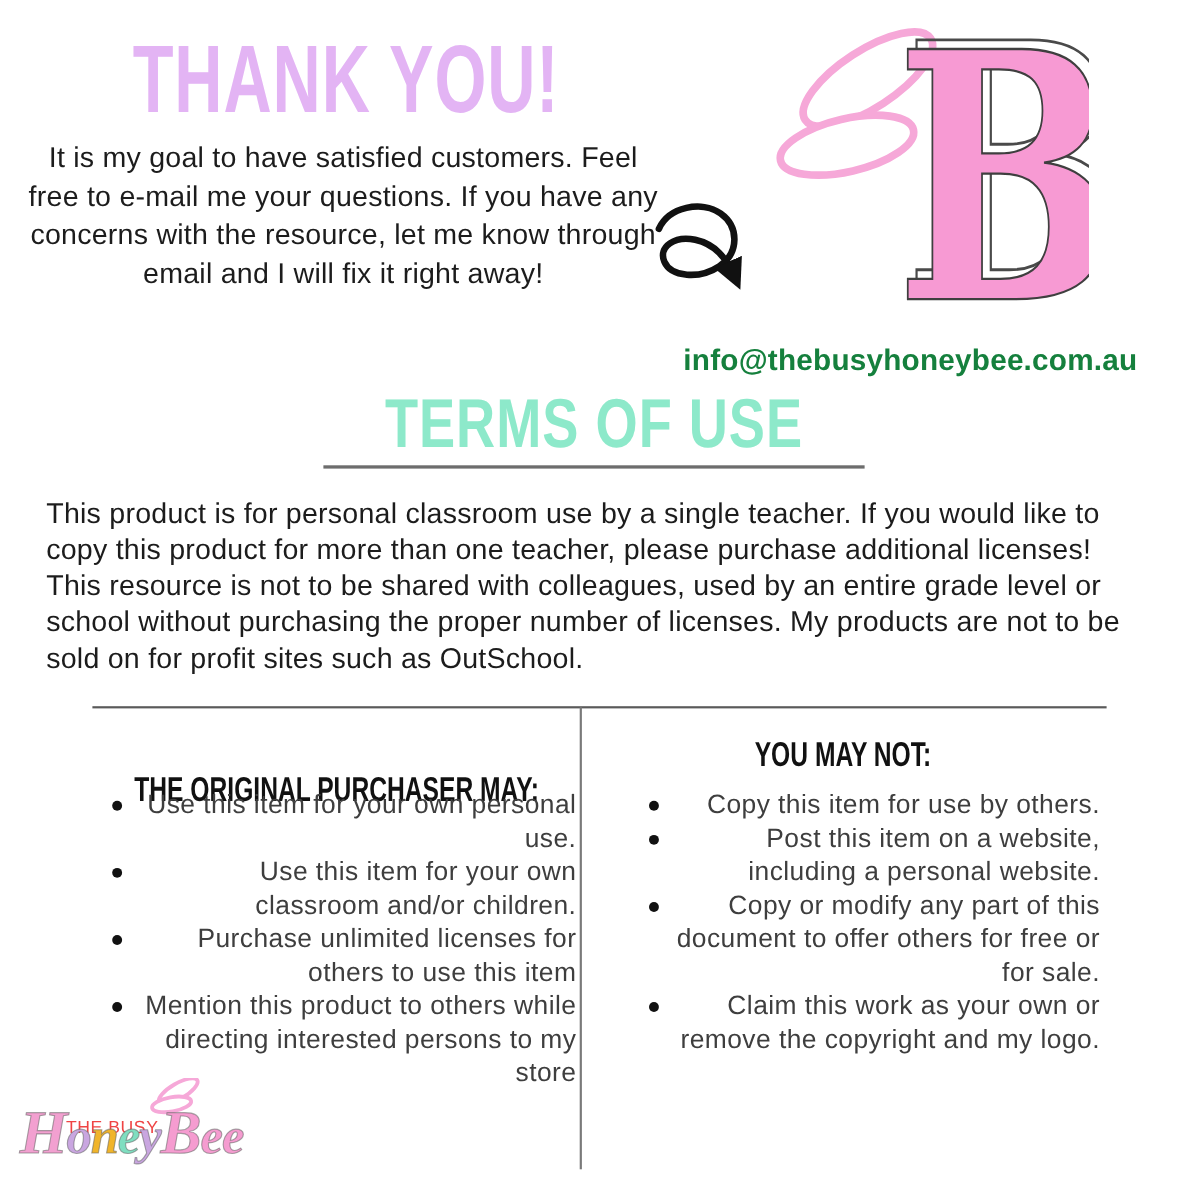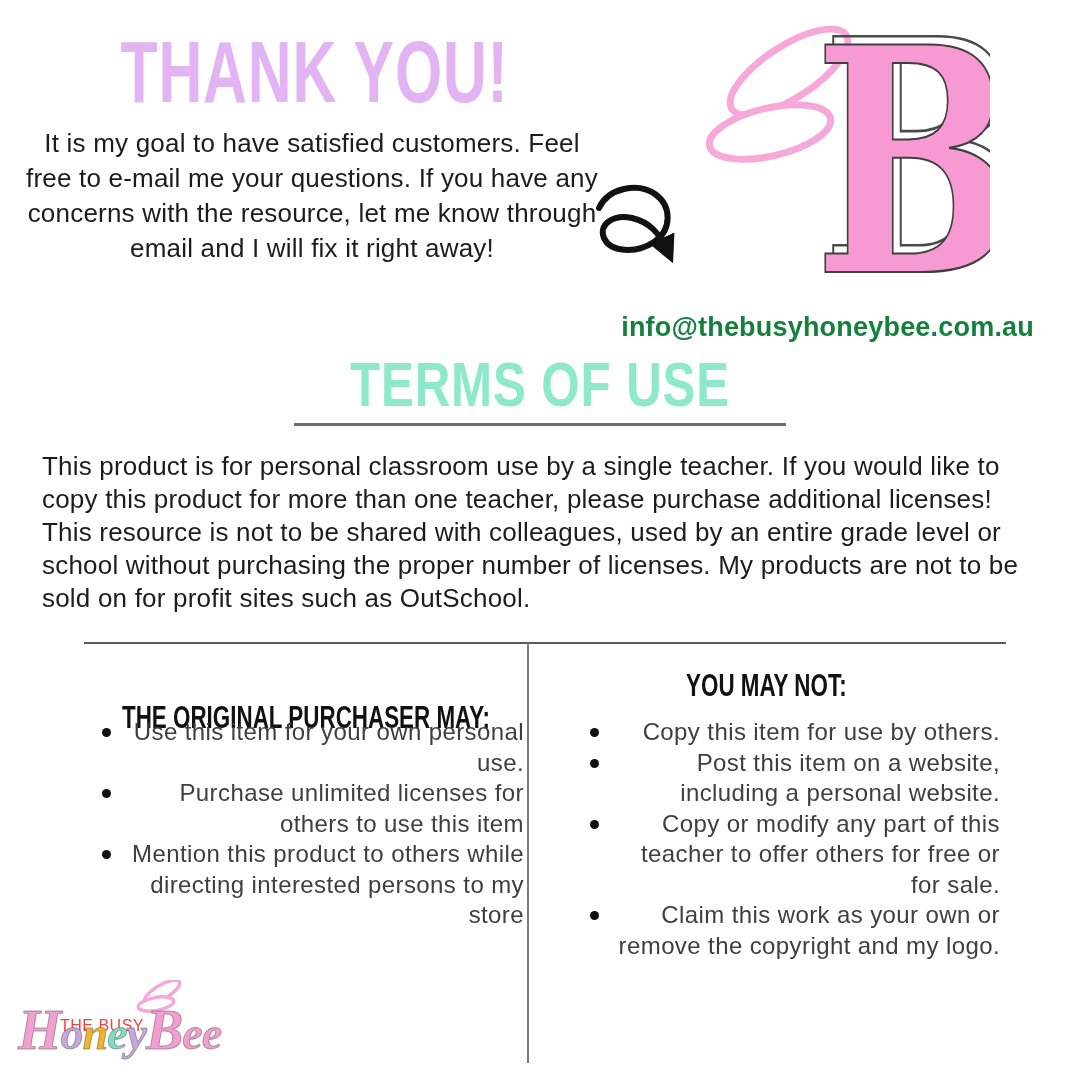--- a/index.html
+++ b/index.html
@@ -180,39 +180,43 @@
   <span>YOU MAY NOT:</span>
 </div>
 
 <ul class="bullet-list left">
     <li>
       <span class="dot"></span>
       <span class="li-text">Use this item for your own personal use.</span>
     </li>
     <li>
       <span class="dot"></span>
+      <span class="li-text">Use this item for your own classroom and/or children.</span>
+    </li>
+    <li>
+      <span class="dot"></span>
       <span class="li-text">Purchase unlimited licenses for others to use this item</span>
     </li>
     <li>
       <span class="dot"></span>
       <span class="li-text">Mention this product to others while directing interested persons to my store</span>
     </li>
   </ul>
 <ul class="bullet-list right">
     <li>
       <span class="dot"></span>
       <span class="li-text">Copy this item for use by others.</span>
     </li>
     <li>
       <span class="dot"></span>
       <span class="li-text">Post this item on a website, including a personal website.</span>
     </li>
     <li>
       <span class="dot"></span>
-      <span class="li-text">Copy or modify any part of this teacher to offer others for free or for sale.</span>
+      <span class="li-text">Copy or modify any part of this document to offer others for free or for sale.</span>
     </li>
     <li>
       <span class="dot"></span>
       <span class="li-text">Claim this work as your own or remove the copyright and my logo.</span>
     </li>
   </ul>
 
 <div class="brand">
   <div class="brand-top">THE BUSY</div>
   <svg class="brand-wings" width="56" height="36" viewBox="0 0 56 36">

